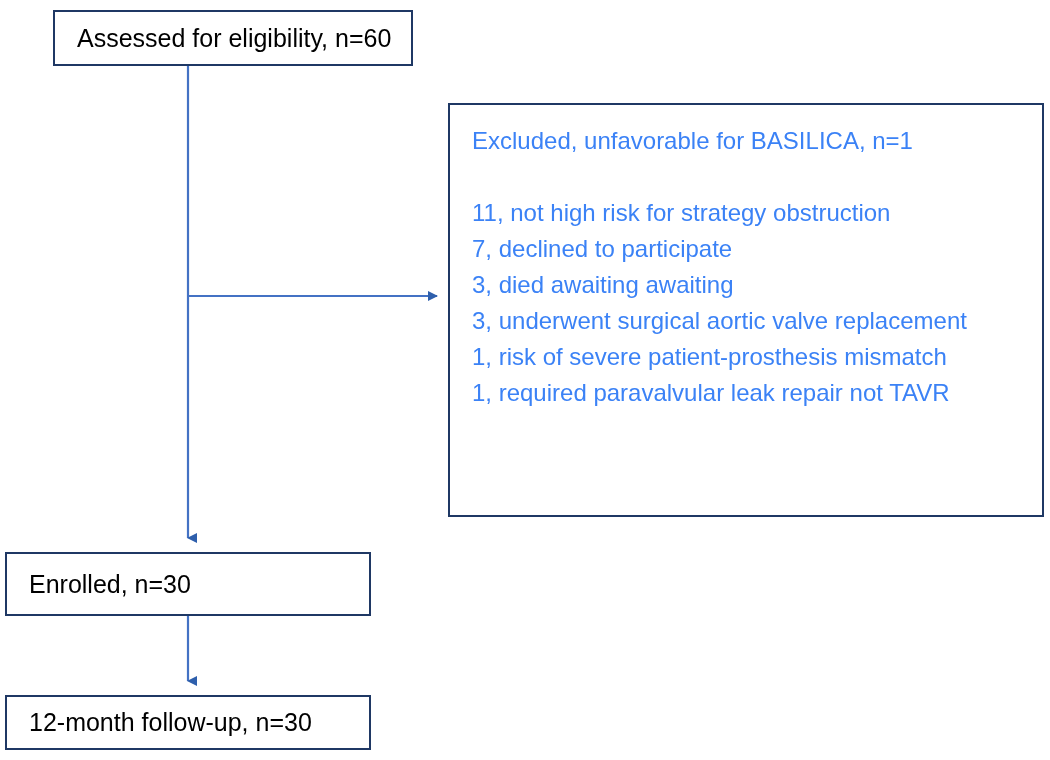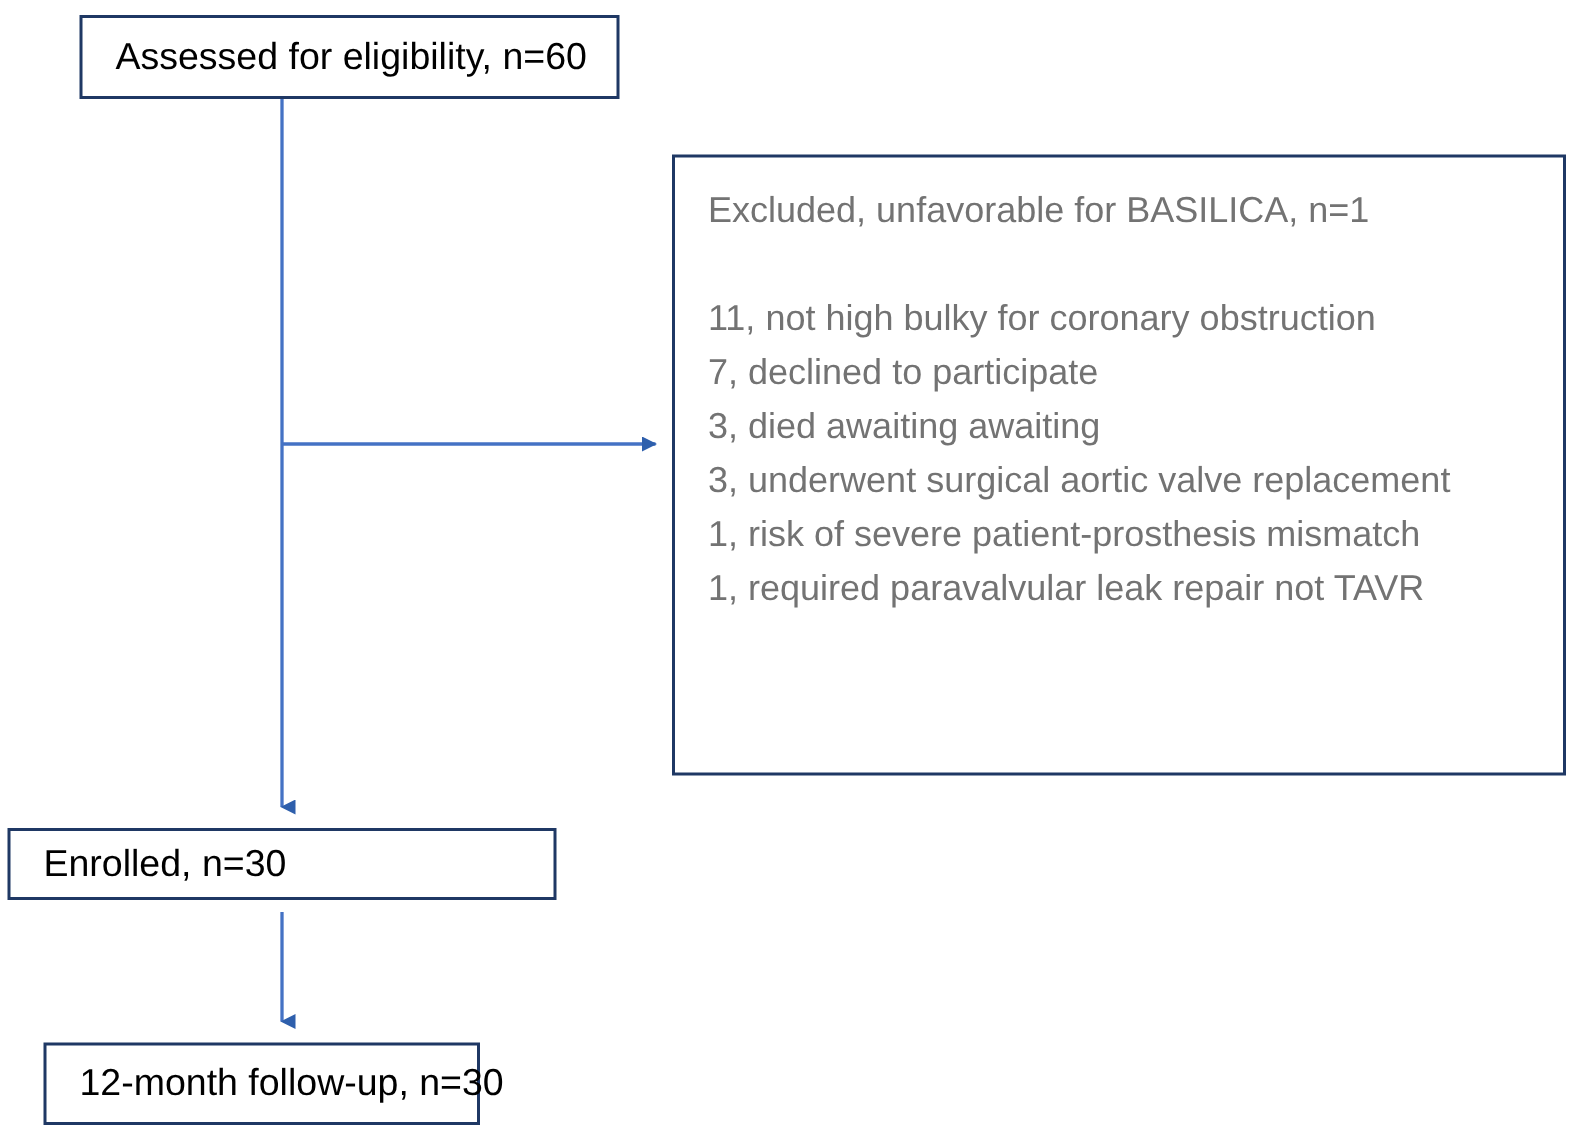--- a/index.html
+++ b/index.html
@@ -52,49 +52,48 @@
     left: 5px;
     top: 10px;
     width: 360px;
     height: 56px;
     margin-left: 48px;
   }
   #node-enrolled {
     left: 5px;
     top: 552px;
     width: 366px;
-    height: 48px;
+    height: 64px;
     align-items: center;
   }
   #node-followup {
     left: 5px;
     top: 695px;
-    width: 291px;
+    width: 366px;
     height: 55px;
-    margin-left: 24px;
   }
 
   
   #node-excluded {
     left: 448px;
     top: 103px;
     width: 596px;
     height: 414px;
     display: block;
     padding: 18px 16px 16px 22px;
   }
   .excl-list {
     margin: 0;
     padding: 0;
     list-style: none;
   }
   .excl-line {
     font-size: 24px;
     line-height: 36px;
-    color: #737373;
+    color: #3b82f6;
     white-space: nowrap;
     height: 36px;
   }
   .excl-line.spacer {
     height: 36px;
   }
 </style>
 </head>
 <body>
 
@@ -118,21 +117,21 @@
   </svg>
 
   <div class="node" id="node-assessed">
     <span class="node-label">Assessed for eligibility, n=60</span>
   </div>
 
   <div class="node" id="node-excluded">
     <div class="excl-list">
       <div class="excl-line">Excluded, unfavorable for BASILICA, n=1</div>
       <div class="excl-line spacer"></div>
-      <div class="excl-line">11, not high bulky for coronary obstruction</div>
+      <div class="excl-line">11, not high risk for strategy obstruction</div>
       <div class="excl-line">7, declined to participate</div>
       <div class="excl-line">3, died awaiting awaiting</div>
       <div class="excl-line">3, underwent surgical aortic valve replacement</div>
       <div class="excl-line">1, risk of severe patient-prosthesis mismatch</div>
       <div class="excl-line">1, required paravalvular leak repair not TAVR</div>
     </div>
   </div>
 
   <div class="node" id="node-enrolled">
     <span class="node-label">Enrolled, n=30</span>

